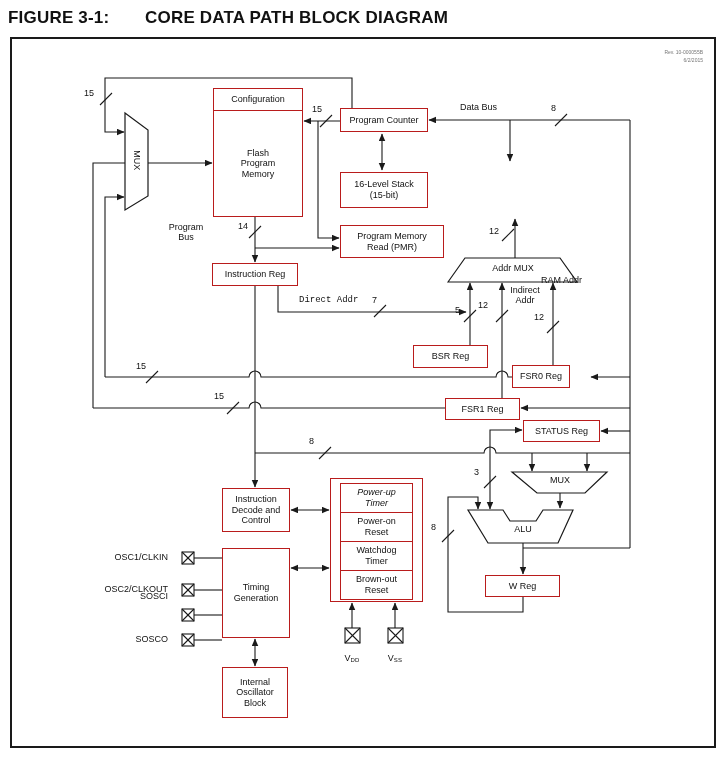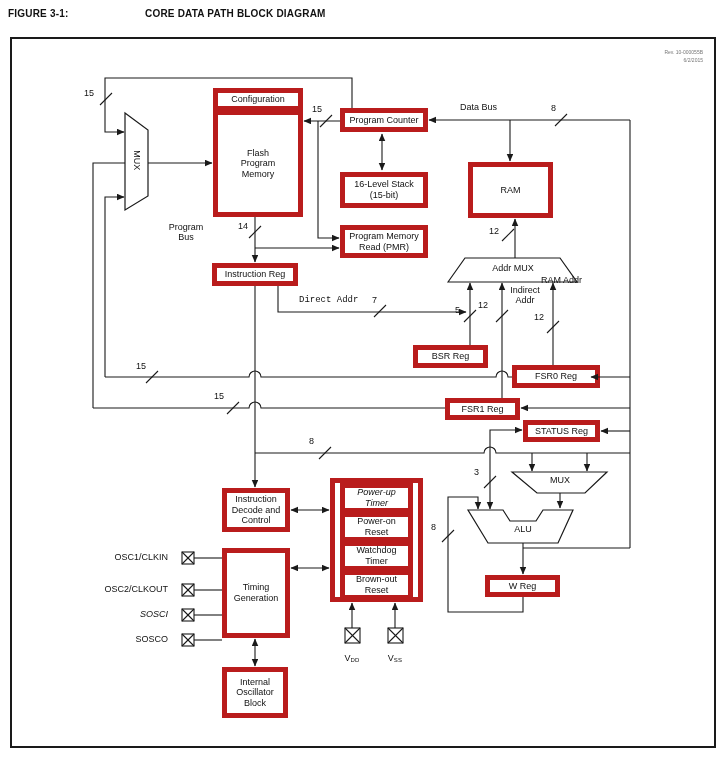--- a/index.html
+++ b/index.html
@@ -1,23 +1,23 @@
 <!DOCTYPE html>
 <html><head>
 <meta charset="utf-8">
 <style>
   html,body{margin:0;padding:0;background:#fff;}
   .page{position:relative;width:727px;height:757px;background:#fff;
         font-family:"Liberation Sans",sans-serif;color:#111;overflow:hidden;}
-  .fig-title-row{position:absolute;left:8px;top:8px;font-weight:bold;font-size:10px;
+  .fig-title-row{position:absolute;left:8px;top:8px;font-weight:bold;font-size:17px;
         letter-spacing:.2px;white-space:nowrap;}
   .fig-label{display:inline-block;width:137px;}
   .frame{position:absolute;left:10px;top:37px;width:706px;height:711px;
         border:2px solid #1a1a1a;box-sizing:border-box;background:#fff;}
-  .box{position:absolute;border:5px solid #b91c1c;background:#fff;box-sizing:border-box;
+  .box{position:absolute;border:1px solid #b91c1c;background:#fff;box-sizing:border-box;
         display:flex;align-items:center;justify-content:center;text-align:center;
         font-size:9px;line-height:1.18;white-space:pre-line;z-index:1;}
   .lines{position:absolute;left:0;top:0;z-index:2;pointer-events:none;}
   .t{position:absolute;font-size:9px;line-height:1.15;white-space:pre-line;z-index:3;}
   .tc{text-align:center;}
   .tr{text-align:right;}
   .rot{transform:rotate(90deg);transform-origin:center center;}
   .rev{font-size:5px;line-height:1.6;color:#777;}
   .sub{font-size:6px;vertical-align:-1px;letter-spacing:.2px;}
 </style>
@@ -32,26 +32,25 @@
 
   <div class="frame"></div>
 
   <div class="box" style="left:213px;top:88px;width:90px;height:23px;">Configuration</div>
   <div class="box" style="left:213px;top:110px;width:90px;height:107px;">Flash
 Program
 Memory</div>
   <div class="box" style="left:340px;top:108px;width:88px;height:24px;">Program Counter</div>
   <div class="box" style="left:340px;top:172px;width:88px;height:36px;">16-Level Stack
 (15-bit)</div>
-  <div class="box" style="left:468px;top:162px;width:85px;height:56px;">RAM</div>
-  <div class="box" style="left:340px;top:225px;width:88px;height:33px;">Program Memory
+  <div class="box" style="left:340px;top:225px;width:104px;height:33px;">Program Memory
 Read (PMR)</div>
   <div class="box" style="left:212px;top:263px;width:86px;height:23px;">Instruction Reg</div>
   <div class="box" style="left:413px;top:345px;width:75px;height:23px;">BSR Reg</div>
-  <div class="box" style="left:512px;top:365px;width:88px;height:23px;">FSR0 Reg</div>
+  <div class="box" style="left:512px;top:365px;width:58px;height:23px;">FSR0 Reg</div>
   <div class="box" style="left:445px;top:398px;width:75px;height:22px;">FSR1 Reg</div>
   <div class="box" style="left:523px;top:420px;width:77px;height:22px;">STATUS Reg</div>
   <div class="box" style="left:485px;top:575px;width:75px;height:22px;">W Reg</div>
   <div class="box" style="left:222px;top:548px;width:68px;height:90px;">Timing
 Generation</div>
   <div class="box" style="left:222px;top:488px;width:68px;height:44px;">Instruction
 Decode and
 Control</div>
   <div class="box" style="left:330px;top:478px;width:93px;height:124px;"></div>
   <div class="box" style="left:340px;top:483px;width:73px;height:30px;font-style:italic;">Power-up
@@ -223,18 +222,18 @@
   <div class="t" style="left:478px;top:300px;">12</div>
   <div class="t" style="left:534px;top:312px;">12</div>
   <div class="t" style="left:136px;top:361px;">15</div>
   <div class="t" style="left:214px;top:391px;">15</div>
   <div class="t" style="left:309px;top:436px;">8</div>
   <div class="t" style="left:474px;top:467px;">3</div>
   <div class="t" style="left:431px;top:522px;">8</div>
 
   <div class="t tr" style="left:58px;top:552px;width:110px;">OSC1/CLKIN</div>
   <div class="t tr" style="left:58px;top:584px;width:110px;">OSC2/CLKOUT</div>
-  <div class="t tr" style="left:58px;top:609px;width:110px;font-style:italic;">SOSCI</div>
+  <div class="t tr" style="left:58px;top:591px;width:110px;">SOSCI</div>
   <div class="t tr" style="left:58px;top:634px;width:110px;">SOSCO</div>
   <div class="t tc" style="left:337px;top:653px;width:30px;"><span>V</span><span class="sub">DD</span></div>
   <div class="t tc" style="left:380px;top:653px;width:30px;"><span>V</span><span class="sub">SS</span></div>
 
 </div>
 
 </body></html>

